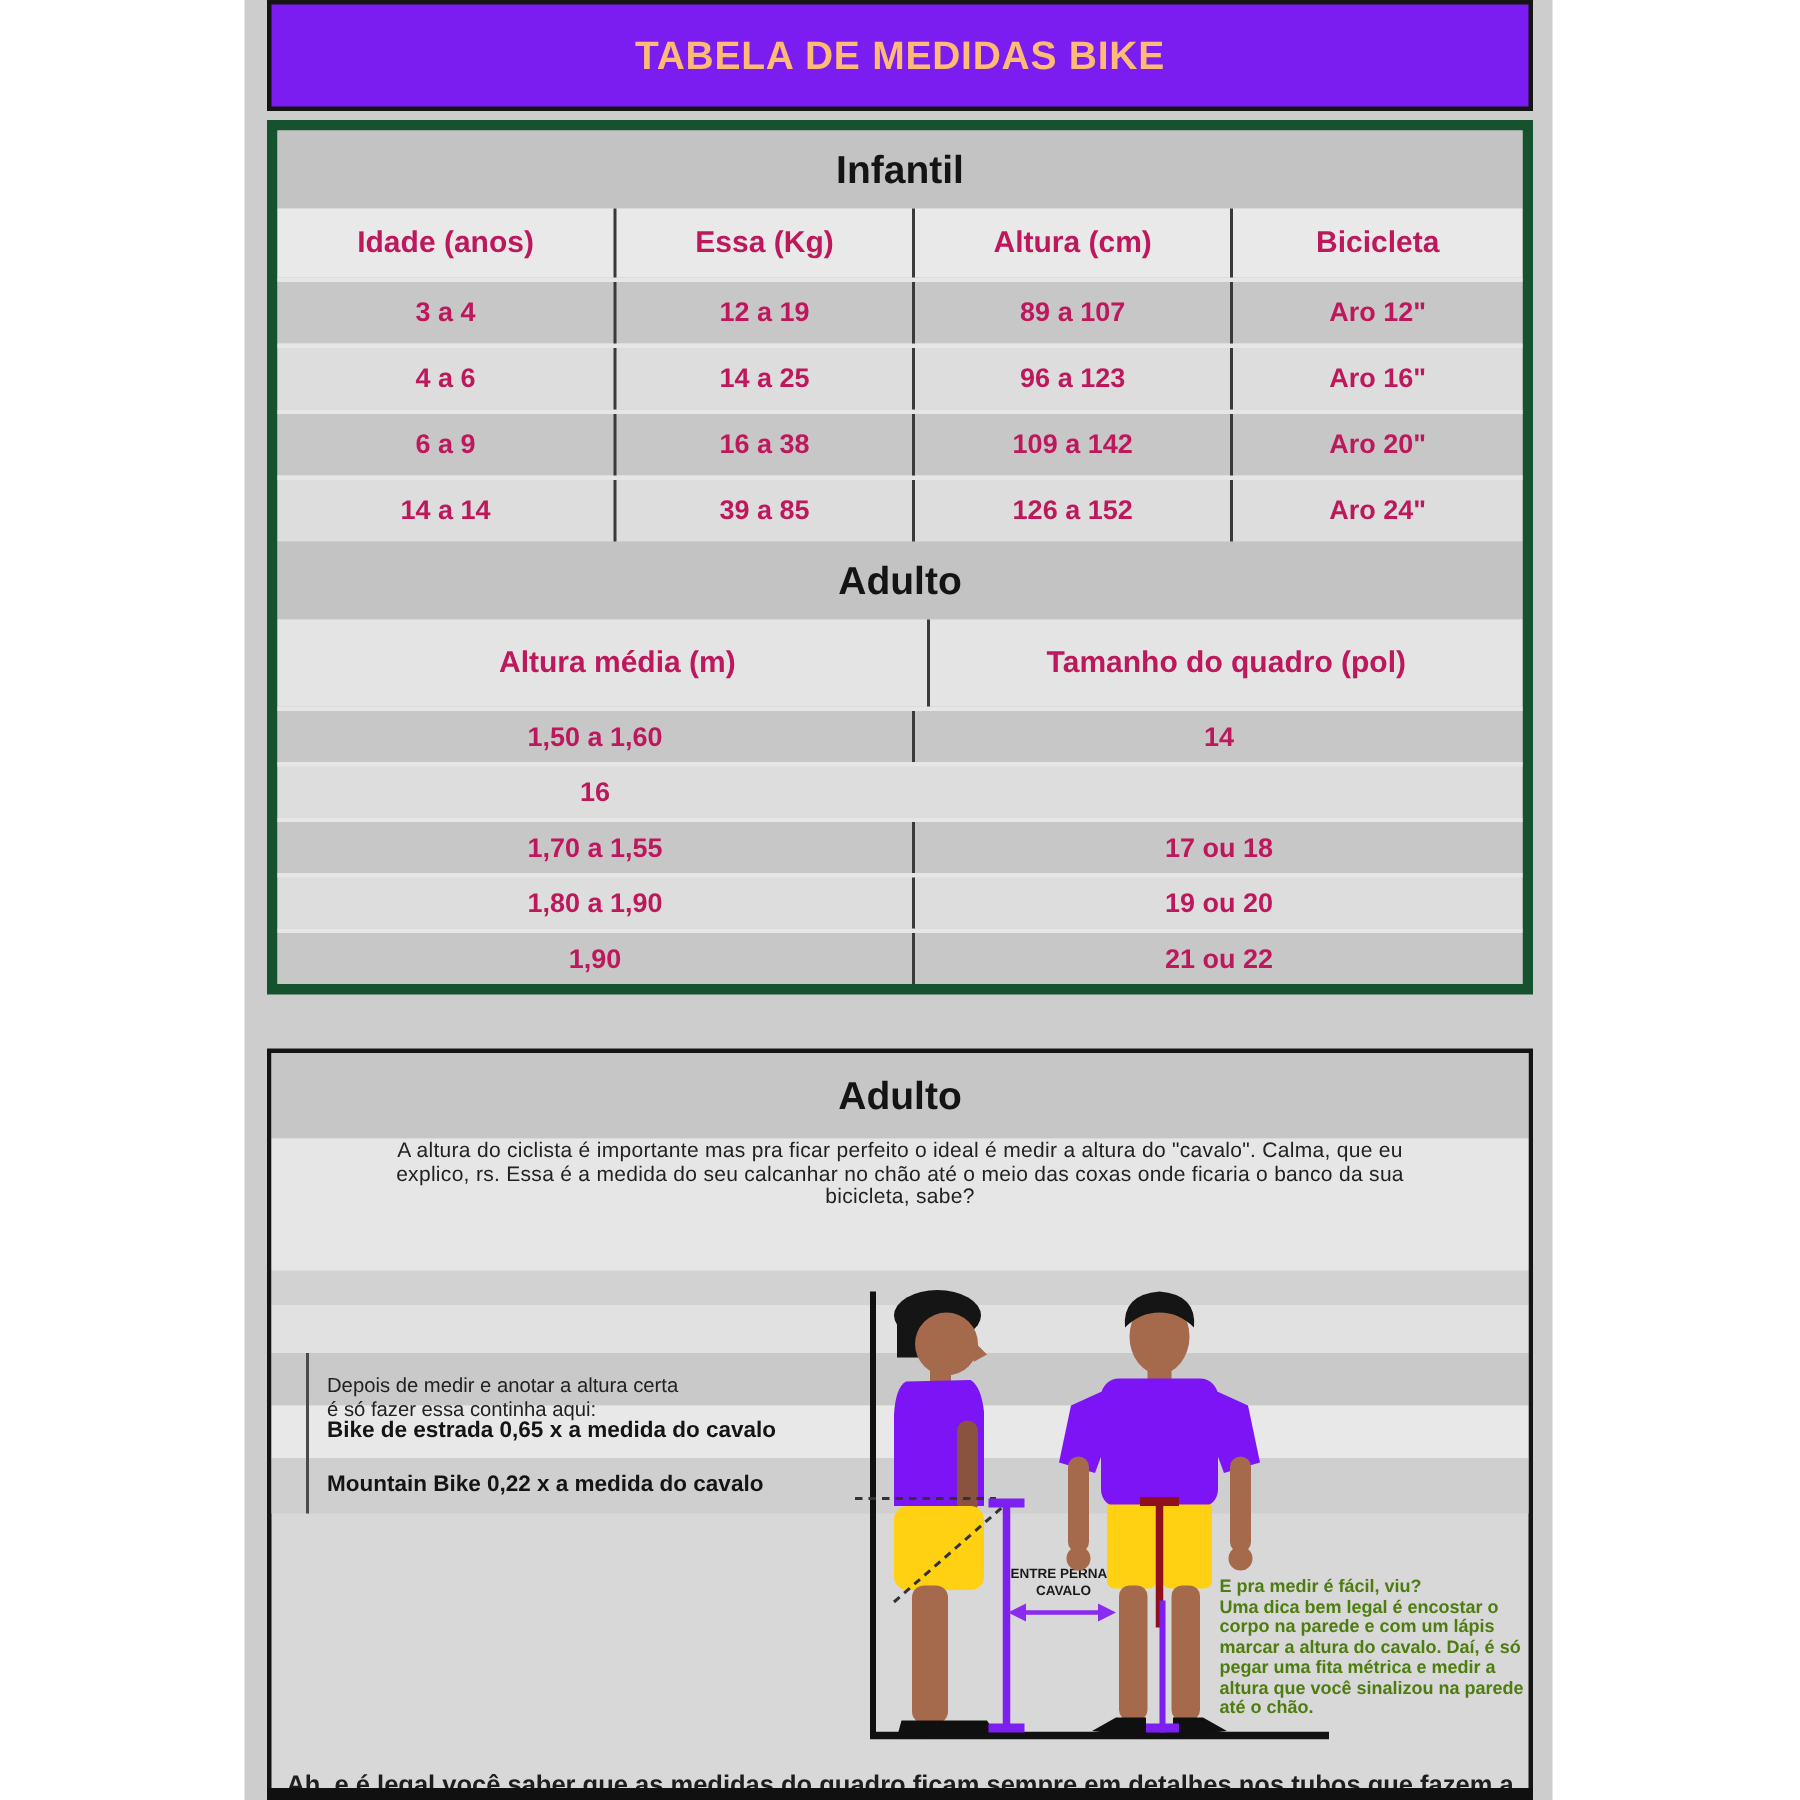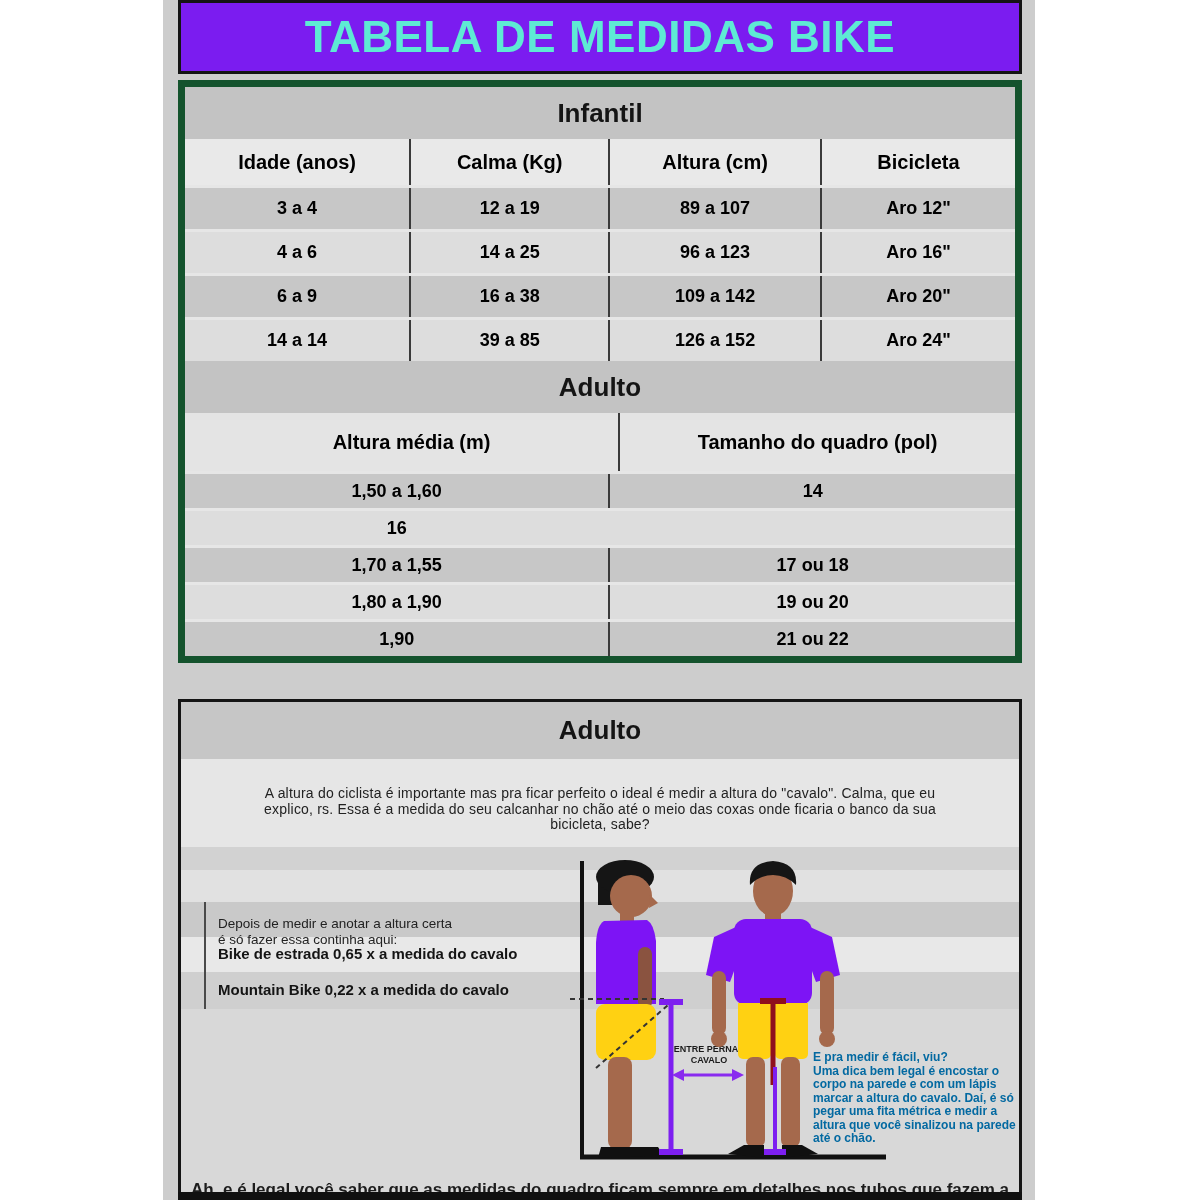--- a/index.html
+++ b/index.html
@@ -4,31 +4,31 @@
 <style>
   html,body{margin:0;padding:0;background:#ffffff;width:1200px;height:1200px;
     font-family:"Liberation Sans",sans-serif;-webkit-font-smoothing:antialiased;}
   .stage{position:relative;width:1200px;height:1200px;overflow:hidden;background:#ffffff;}
   .scan-strip{position:absolute;left:163px;top:0;width:872px;height:1200px;background:#cdcdcd;}
   .content{position:absolute;left:178px;top:0;width:844px;height:1200px;}
 
   
   .title-bar{box-sizing:border-box;height:74px;background:#7b1cf0;border:3px solid #141414;
     display:flex;align-items:center;justify-content:center;}
-  .title-bar .t{color:#5eead4;font-weight:bold;font-size:44px;letter-spacing:.5px;
+  .title-bar .t{color:#fdba74;font-weight:bold;font-size:26px;letter-spacing:.5px;
     transform:scaleY(1.02);white-space:nowrap;}
 
   
   .tables-panel{box-sizing:border-box;margin-top:6px;border:7px solid #14532d;background:#d2d2d2;}
   .band{height:52px;background:#c3c3c3;display:flex;align-items:center;justify-content:center;}
   .band .t{font-weight:bold;font-size:26px;color:#141414;}
   .grid{display:grid;}
   .t4{grid-template-columns:27% 24% 25.5% 23.5%;}
   .t2{grid-template-columns:51% 49%;}
-  .cell{display:flex;align-items:center;justify-content:center;font-size:18px;color:#000000;
+  .cell{display:flex;align-items:center;justify-content:center;font-size:18px;color:#be185d;
     font-weight:bold;border-left:2px solid #3a3a3a;}
   .cell:first-child{border-left:none;}
   .hrow{height:46px;background:#e9e9e9;}
   .hrow .cell{font-size:20px;}
   .ahrow{height:58px;background:#e4e4e4;padding-left:20px;}
   .ahrow .cell{font-size:20px;}
   .drow{height:41px;border-top:3px solid #e6e6e6;}
   .arow{height:34px;border-top:3px solid #e6e6e6;}
   .rdark{background:#c7c7c7;}
   .rlight{background:#dddddd;}
@@ -39,29 +39,29 @@
   .info-inner{position:absolute;inset:0;}
   .hband{position:absolute;left:0;right:0;}
   .b-adulto{top:0;height:57px;background:#c6c6c6;display:flex;align-items:center;justify-content:center;}
   .b-adulto .t{font-weight:bold;font-size:26px;color:#141414;}
   .b-par{top:57px;height:88px;background:#e6e6e6;}
   .b-g2{top:145px;height:23px;background:#d2d2d2;}
   .b-l2{top:168px;height:32px;background:#e1e1e1;}
   .b-s1{top:200px;height:35px;background:#c9c9c9;}
   .b-s2{top:235px;height:35px;background:#e8e8e8;}
   .b-s3{top:270px;height:37px;background:#cfcfcf;}
-  .intro{box-sizing:border-box;padding-top:27px;margin:0 auto;max-width:712px;text-align:center;
+  .intro{box-sizing:border-box;margin:0 auto;max-width:712px;text-align:center;
     font-size:14px;line-height:15.5px;color:#222;letter-spacing:.2px;}
   .vline{position:absolute;left:23px;top:200px;width:2px;height:107px;background:#4a4a4a;}
   .steps-intro{position:absolute;left:37px;top:214px;width:245px;font-size:13.5px;line-height:16px;color:#222;}
   .formula{position:absolute;left:37px;font-size:15px;font-weight:bold;color:#141414;white-space:nowrap;}
   .f-road{top:243px;}
   .f-mtb{top:279px;}
   .tip{position:absolute;left:632px;top:349px;width:205px;font-size:12px;line-height:13.5px;
-    font-weight:bold;color:#0369a1;white-space:pre-line;}
+    font-weight:bold;color:#4d7c0f;white-space:pre-line;}
   .footer{position:absolute;left:0;right:0;top:476px;text-align:center;font-size:17px;
     line-height:24px;font-weight:bold;color:#1d1d1d;}
   .diagram{position:absolute;left:387px;top:153px;}
 
   .bottom-bar{position:absolute;left:0;top:1192px;width:844px;height:8px;background:#101010;}
 </style>
 </head>
 <body>
 
 <div class="stage">
@@ -73,21 +73,21 @@
     </div>
 
     <div class="tables-panel">
 
       <div class="band">
         <div class="t">Infantil</div>
       </div>
 
       <div class="grid t4 hrow">
         <div class="cell">Idade (anos)</div>
-        <div class="cell">Calma (Kg)</div>
+        <div class="cell">Essa (Kg)</div>
         <div class="cell">Altura (cm)</div>
         <div class="cell">Bicicleta</div>
       </div>
       <div class="grid t4 drow rdark">
         <div class="cell">3 a 4</div>
         <div class="cell">12 a 19</div>
         <div class="cell">89 a 107</div>
         <div class="cell">Aro 12"</div>
       </div>
       <div class="grid t4 drow rlight">

